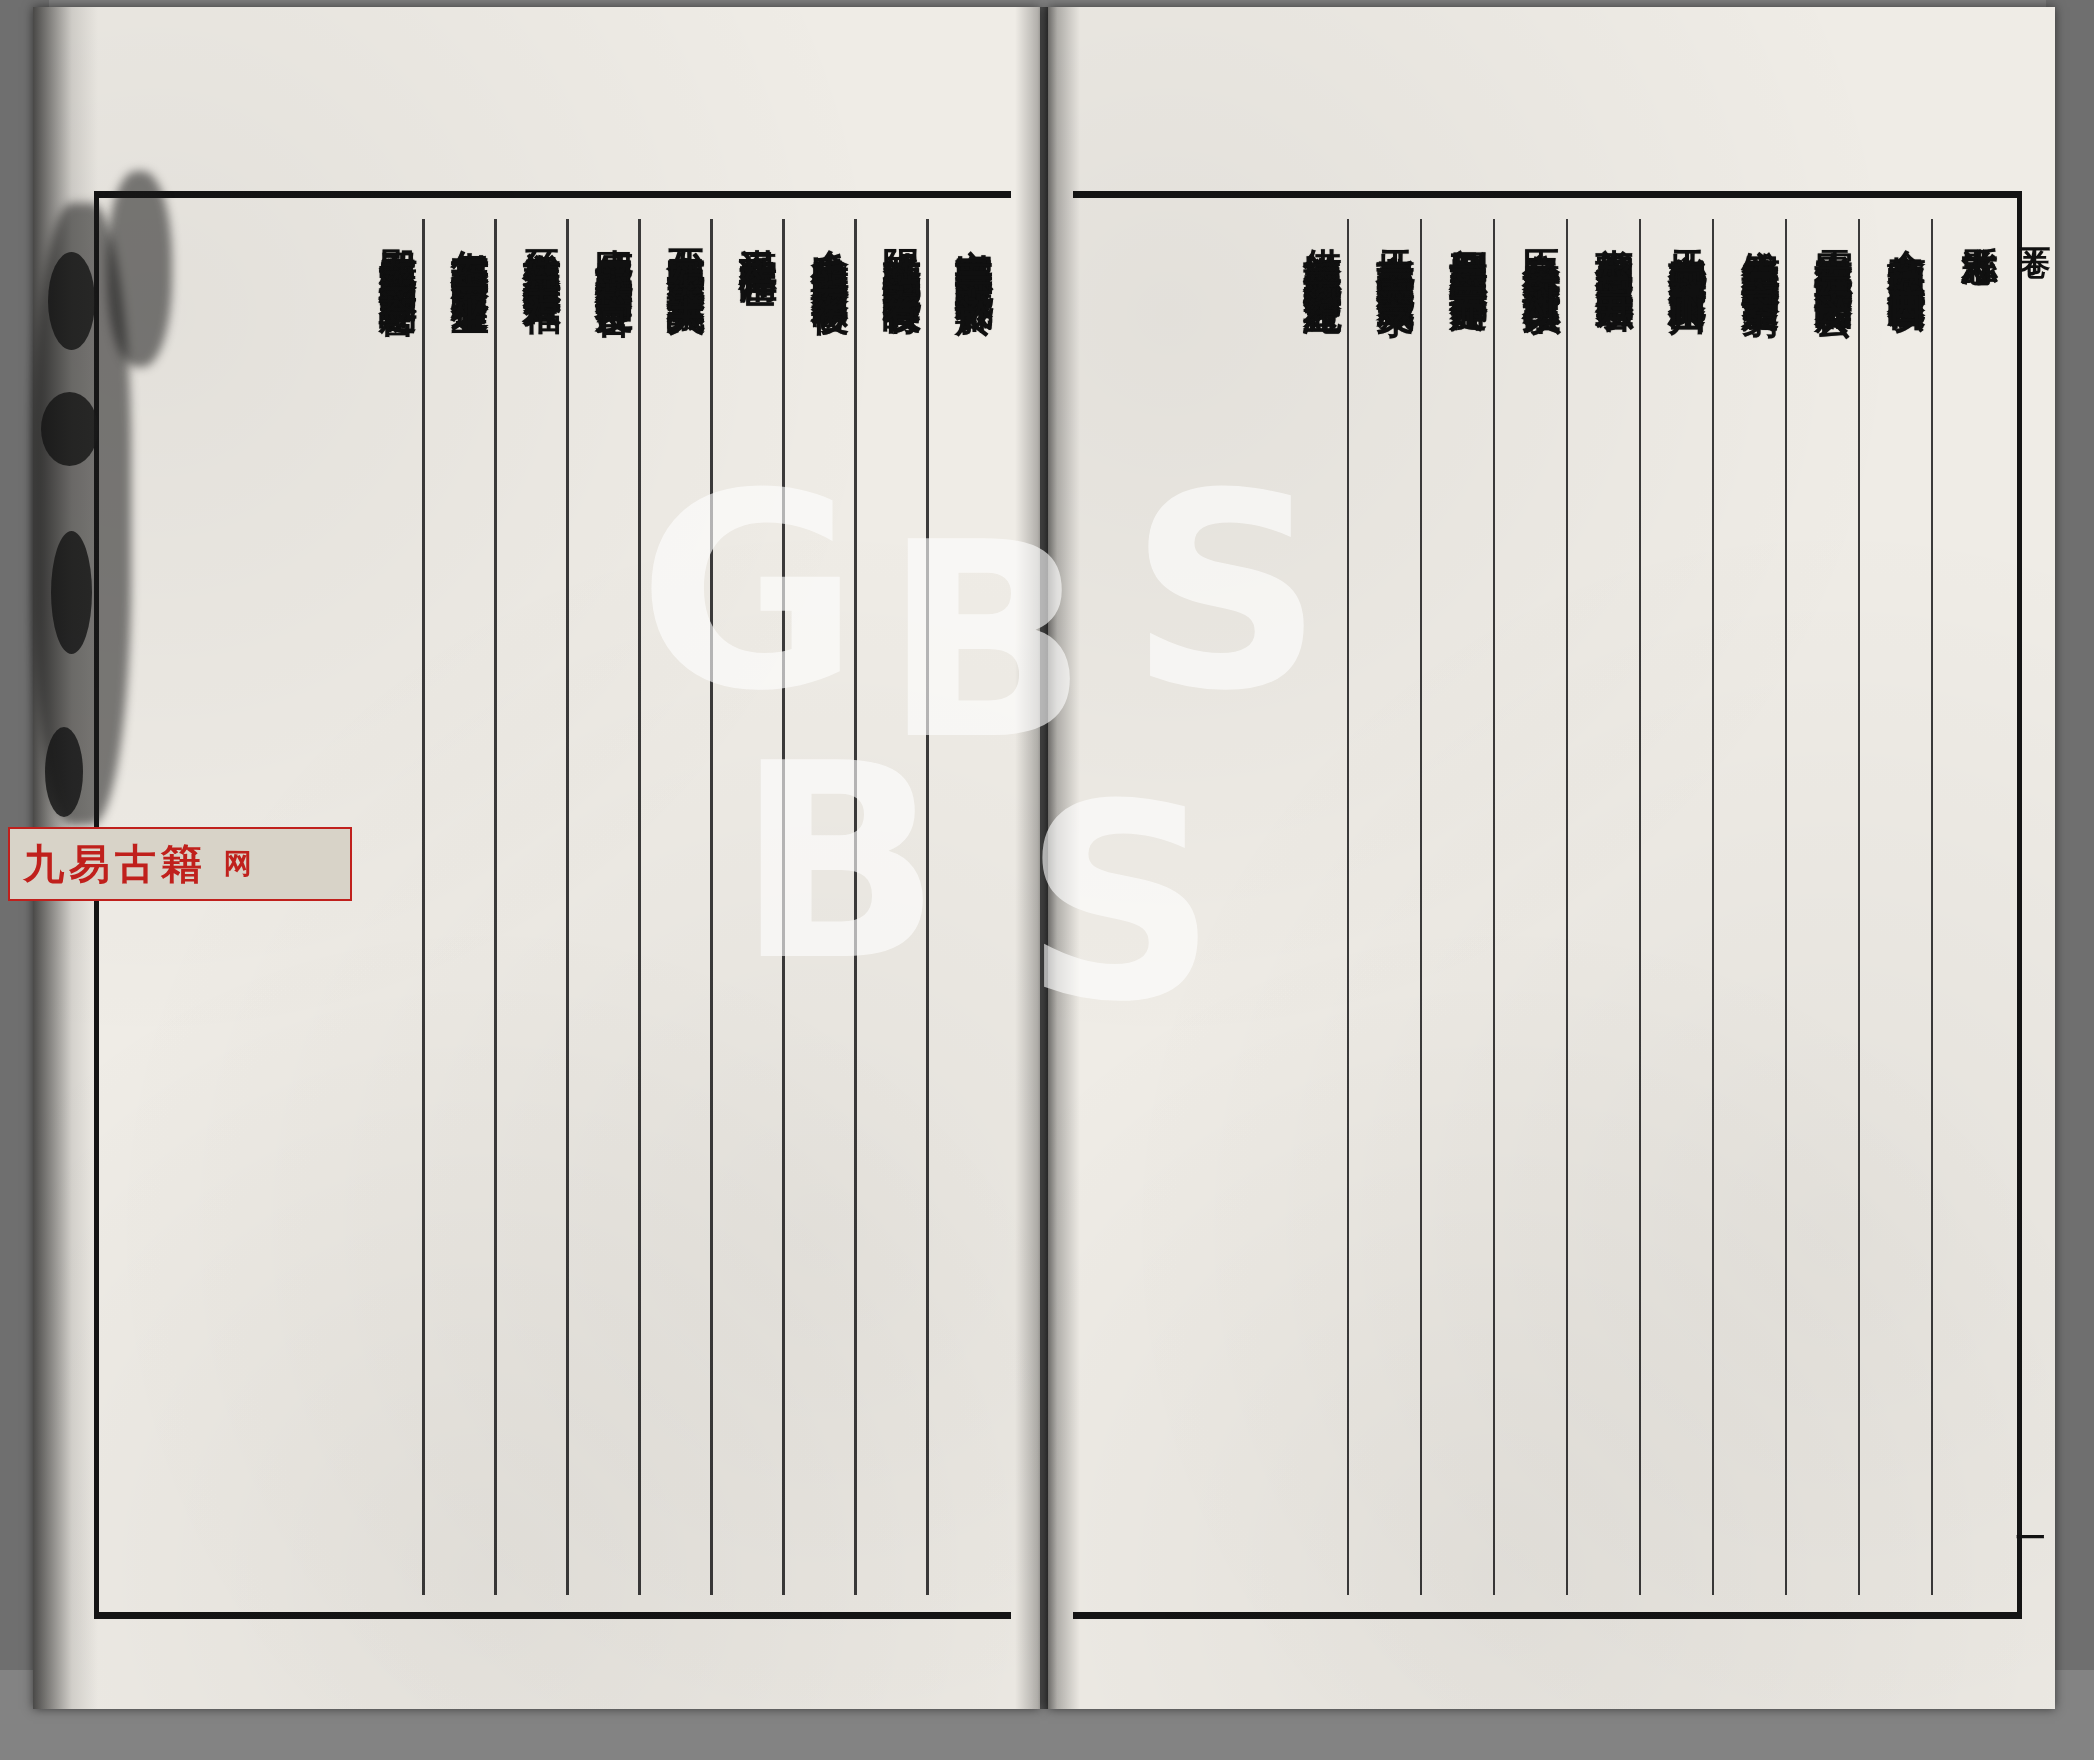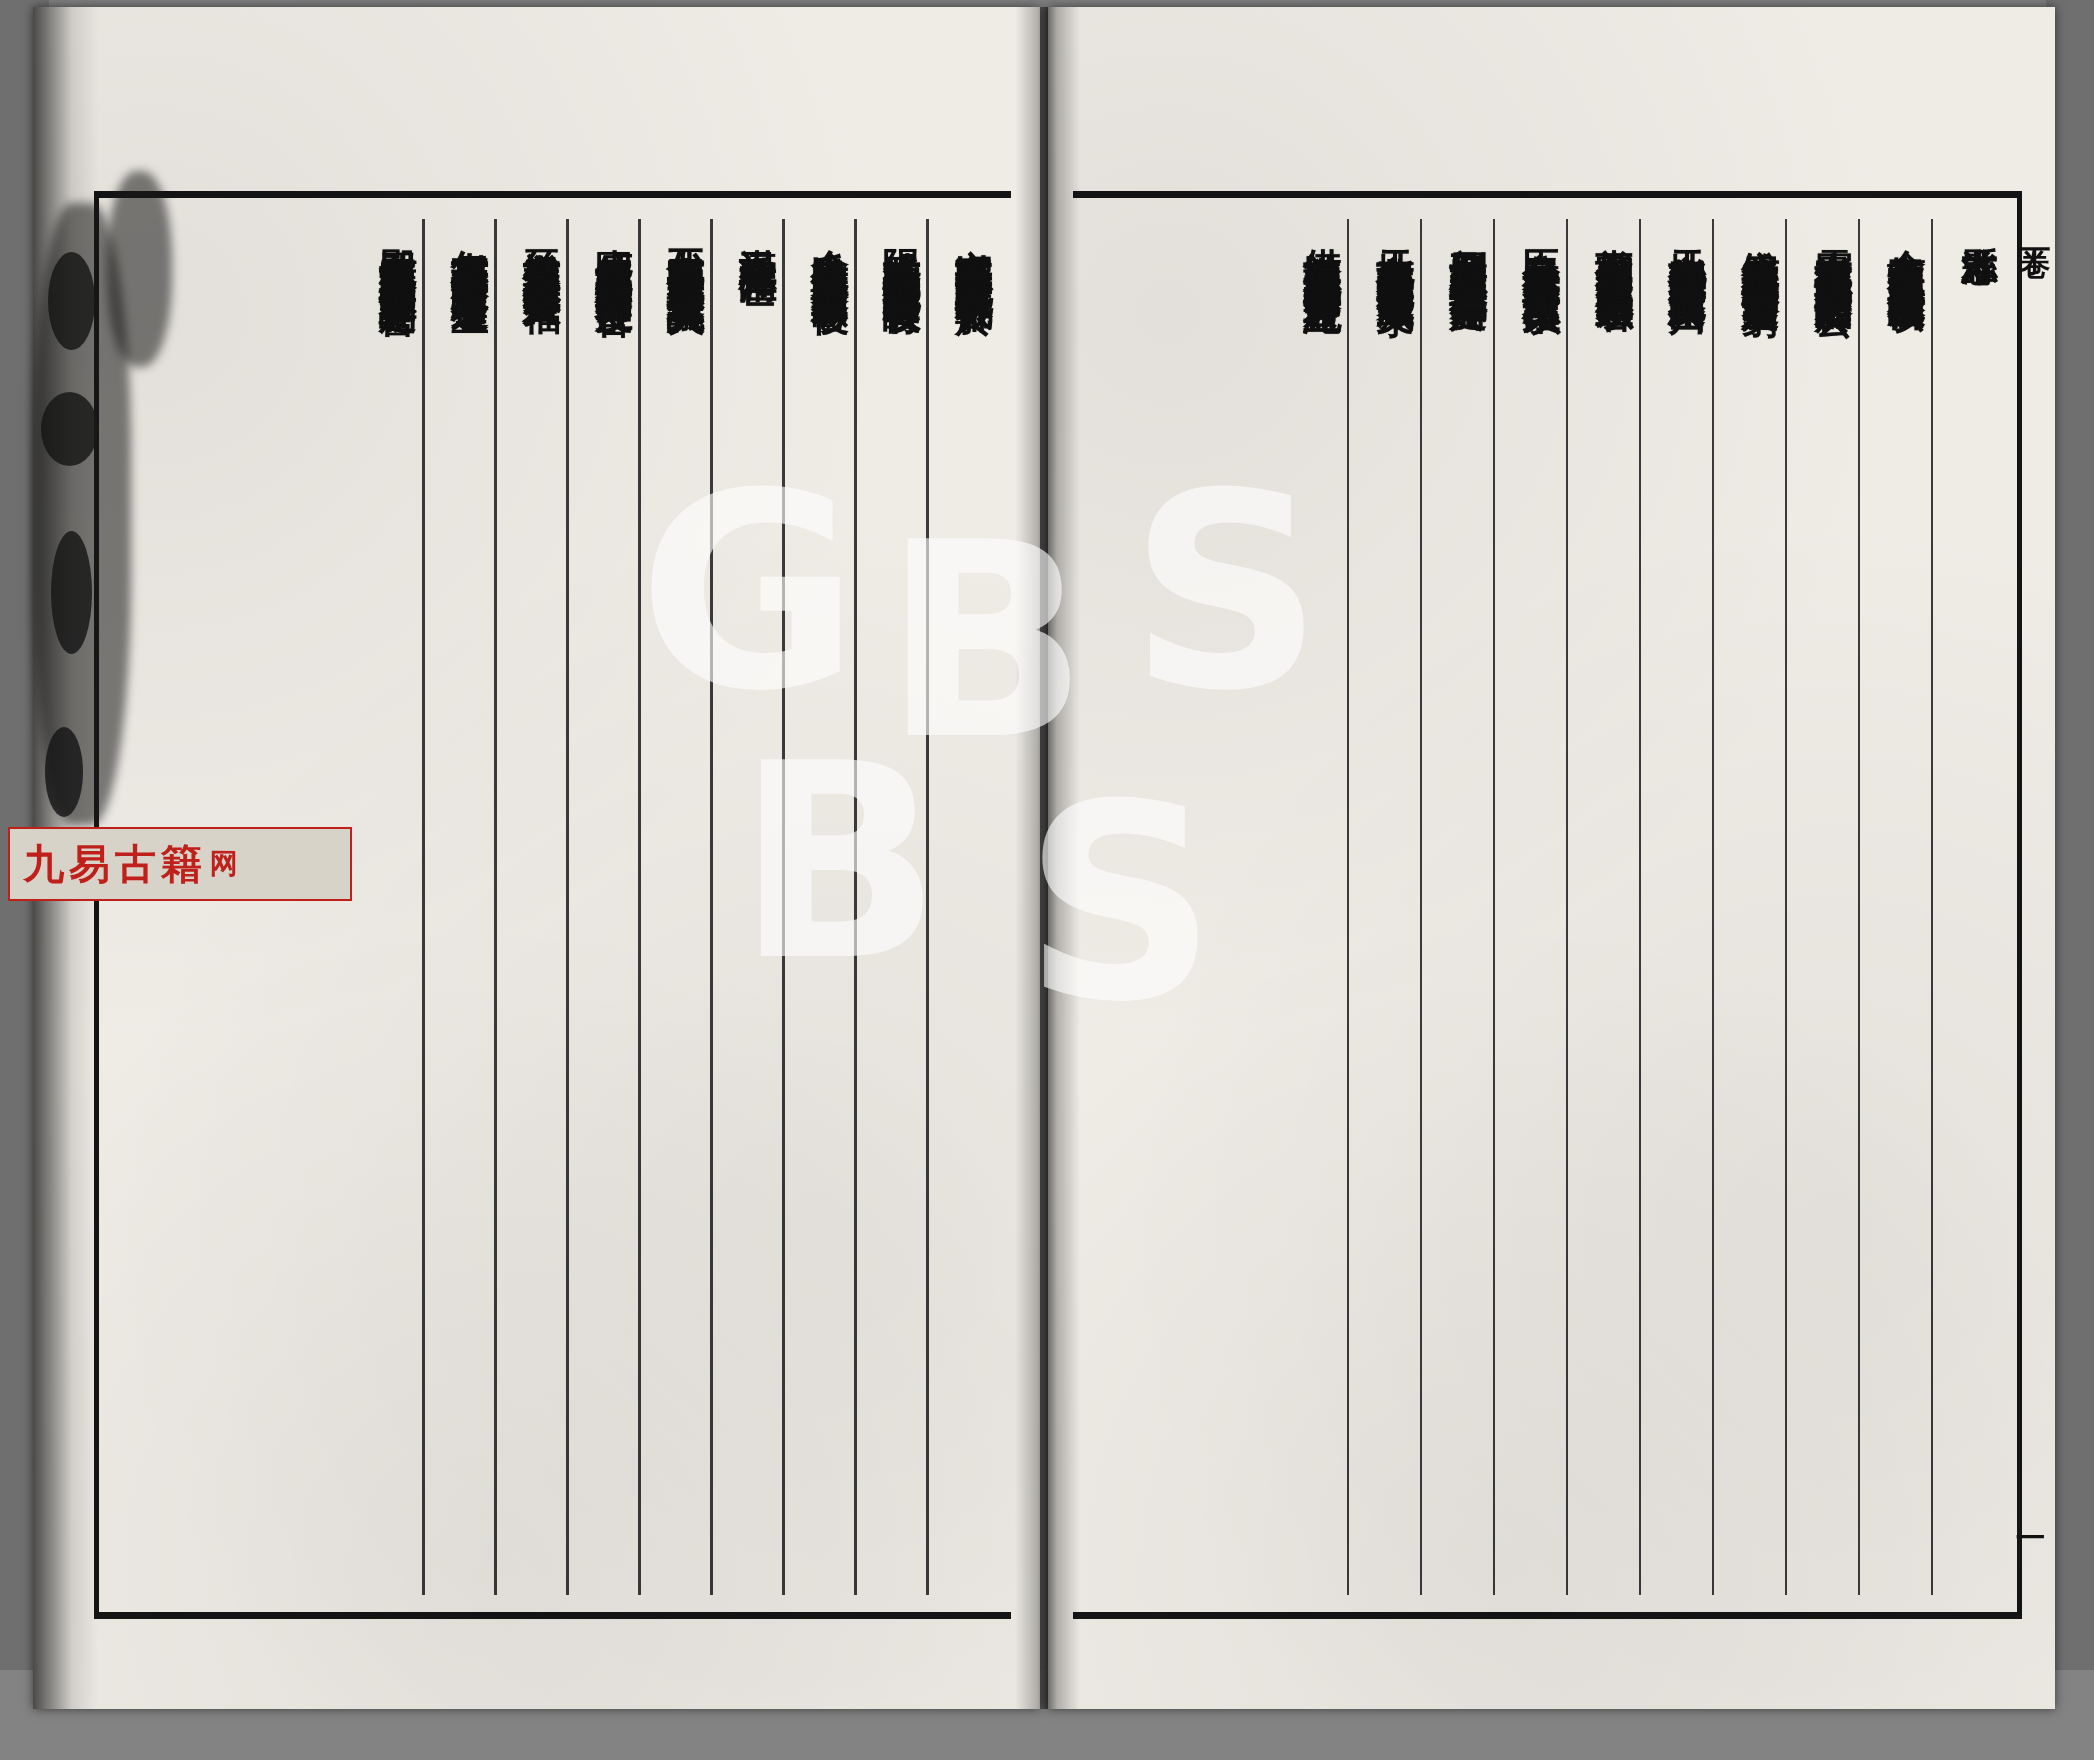--- a/index.html
+++ b/index.html
@@ -235,21 +235,21 @@
     left: 8.2px;
     top: 827px;
     width: 344px;
     height: 74px;
     background: #d8d3c8;
     border: 2.5px solid #c0201c;
     box-sizing: border-box;
     z-index: 9;
     display: flex;
     align-items: center;
-    gap: 3px;
+    gap: 17px;
     padding: 16px 13px;
   }
   #wm-bar .wm-text {
     font-family: "DejaVu Sans", sans-serif;
     font-size: 41px;
     font-weight: 700;
     color: #c0201c;
     letter-spacing: 4.9px;
     white-space: nowrap;
   }

